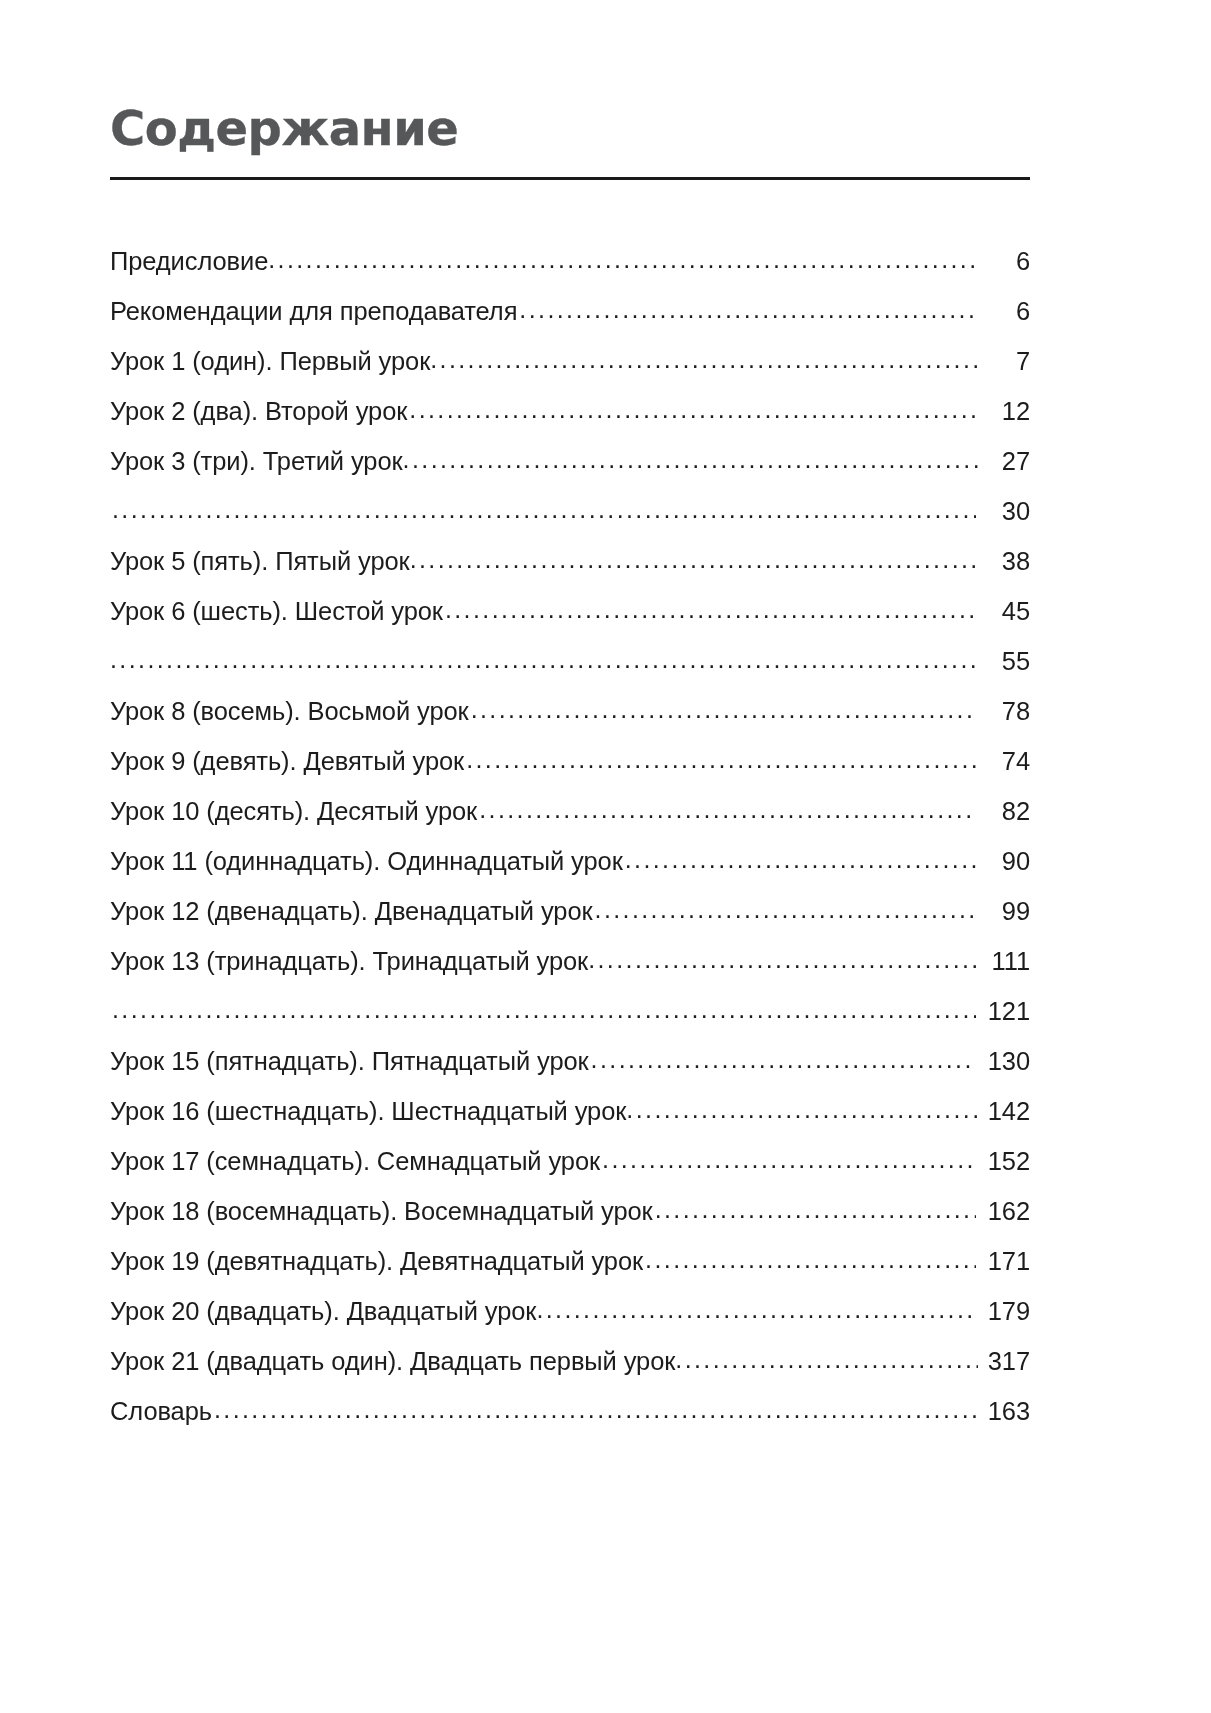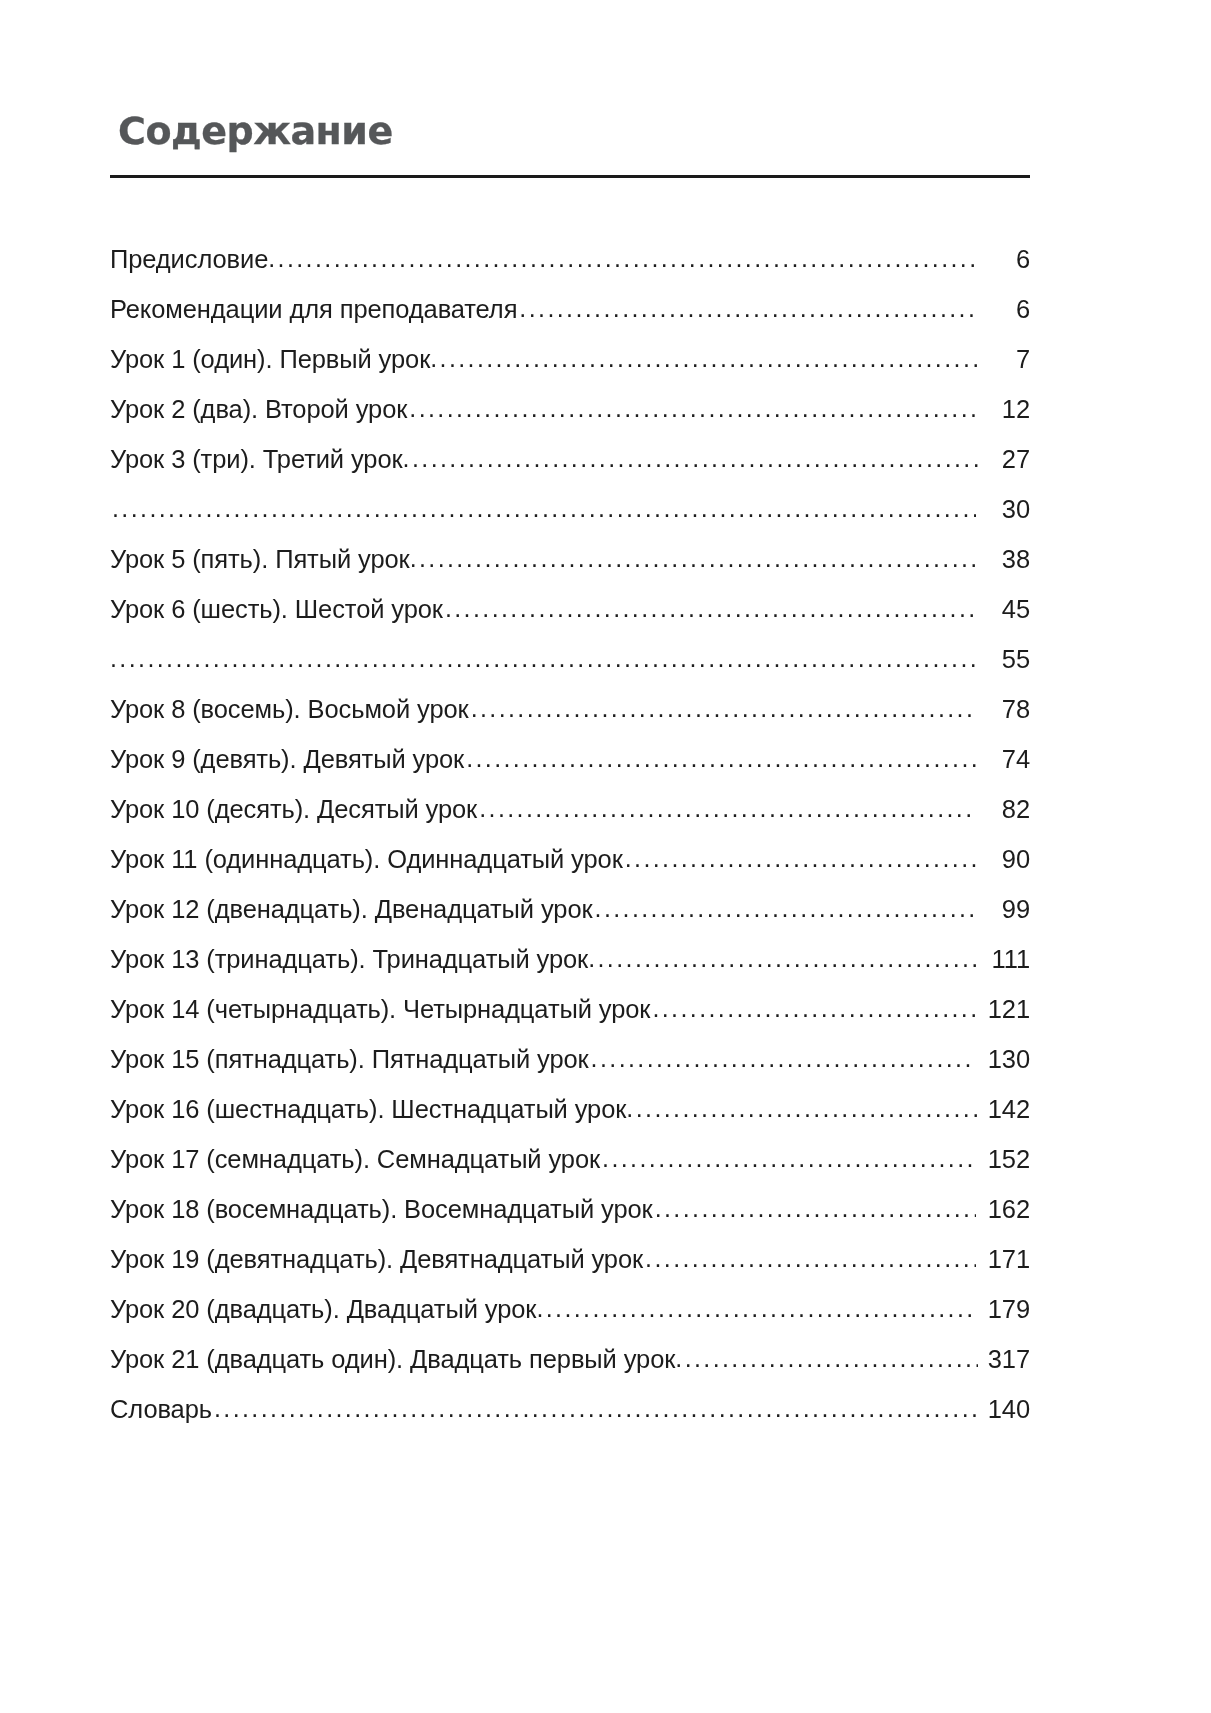--- a/index.html
+++ b/index.html
@@ -25,41 +25,41 @@
   }
   .content {
     position: absolute;
     left: 110px;
     top: 104px;
     width: 920px;
   }
   .toc-title {
     font-family: "DejaVu Sans", sans-serif;
     font-weight: bold;
-    font-size: 38px;
+    font-size: 48px;
     letter-spacing: -0.5px;
     color: #555759;
     line-height: 1.0;
-    margin: 8px;
+    margin: 0;
     padding: 0;
     -webkit-text-stroke: 0.3px #555759;
   }
   .title-rule {
     margin-top: 25px;
     width: 920px;
     height: 3px;
     background: #1a1a1a;
   }
   .toc-list {
     margin-top: 69px;
     width: 920px;
   }
   .toc-row {
     display: flex;
-    align-items: flex-end;
+    align-items: flex-start;
     font-size: 25.5px;
     line-height: 1.0;
     color: #1c1c1c;
     margin-bottom: 24.5px;
     white-space: nowrap;
   }
   .toc-row.gap-before {
     margin-top: 20px;
   }
   .toc-label {
@@ -166,21 +166,20 @@
           <span class="toc-label">Урок 12 (двенадцать). Двенадцатый урок</span>
           <span class="toc-dots">....................................................................................................................................................</span>
           <span class="toc-page">99</span>
         </div>
         <div class="toc-row">
           <span class="toc-label">Урок 13 (тринадцать). Тринадцатый урок</span>
           <span class="toc-dots tight">....................................................................................................................................................</span>
           <span class="toc-page">111</span>
         </div>
         <div class="toc-row">
-          <span class="toc-label">Урок 14 (четырнадцать). Четырнадцатый урок</span>
           <span class="toc-dots">....................................................................................................................................................</span>
           <span class="toc-page">121</span>
         </div>
         <div class="toc-row">
           <span class="toc-label">Урок 15 (пятнадцать). Пятнадцатый урок</span>
           <span class="toc-dots">....................................................................................................................................................</span>
           <span class="toc-page">130</span>
         </div>
         <div class="toc-row">
           <span class="toc-label">Урок 16 (шестнадцать). Шестнадцатый урок</span>
@@ -208,18 +207,18 @@
           <span class="toc-page">179</span>
         </div>
         <div class="toc-row">
           <span class="toc-label">Урок 21 (двадцать один). Двадцать первый урок</span>
           <span class="toc-dots tight">....................................................................................................................................................</span>
           <span class="toc-page">317</span>
         </div>
         <div class="toc-row gap-before">
           <span class="toc-label">Словарь</span>
           <span class="toc-dots">....................................................................................................................................................</span>
-          <span class="toc-page">140</span>
+          <span class="toc-page">163</span>
         </div>
       </div>
 
   </div>
 </div>
 
 </body></html>

